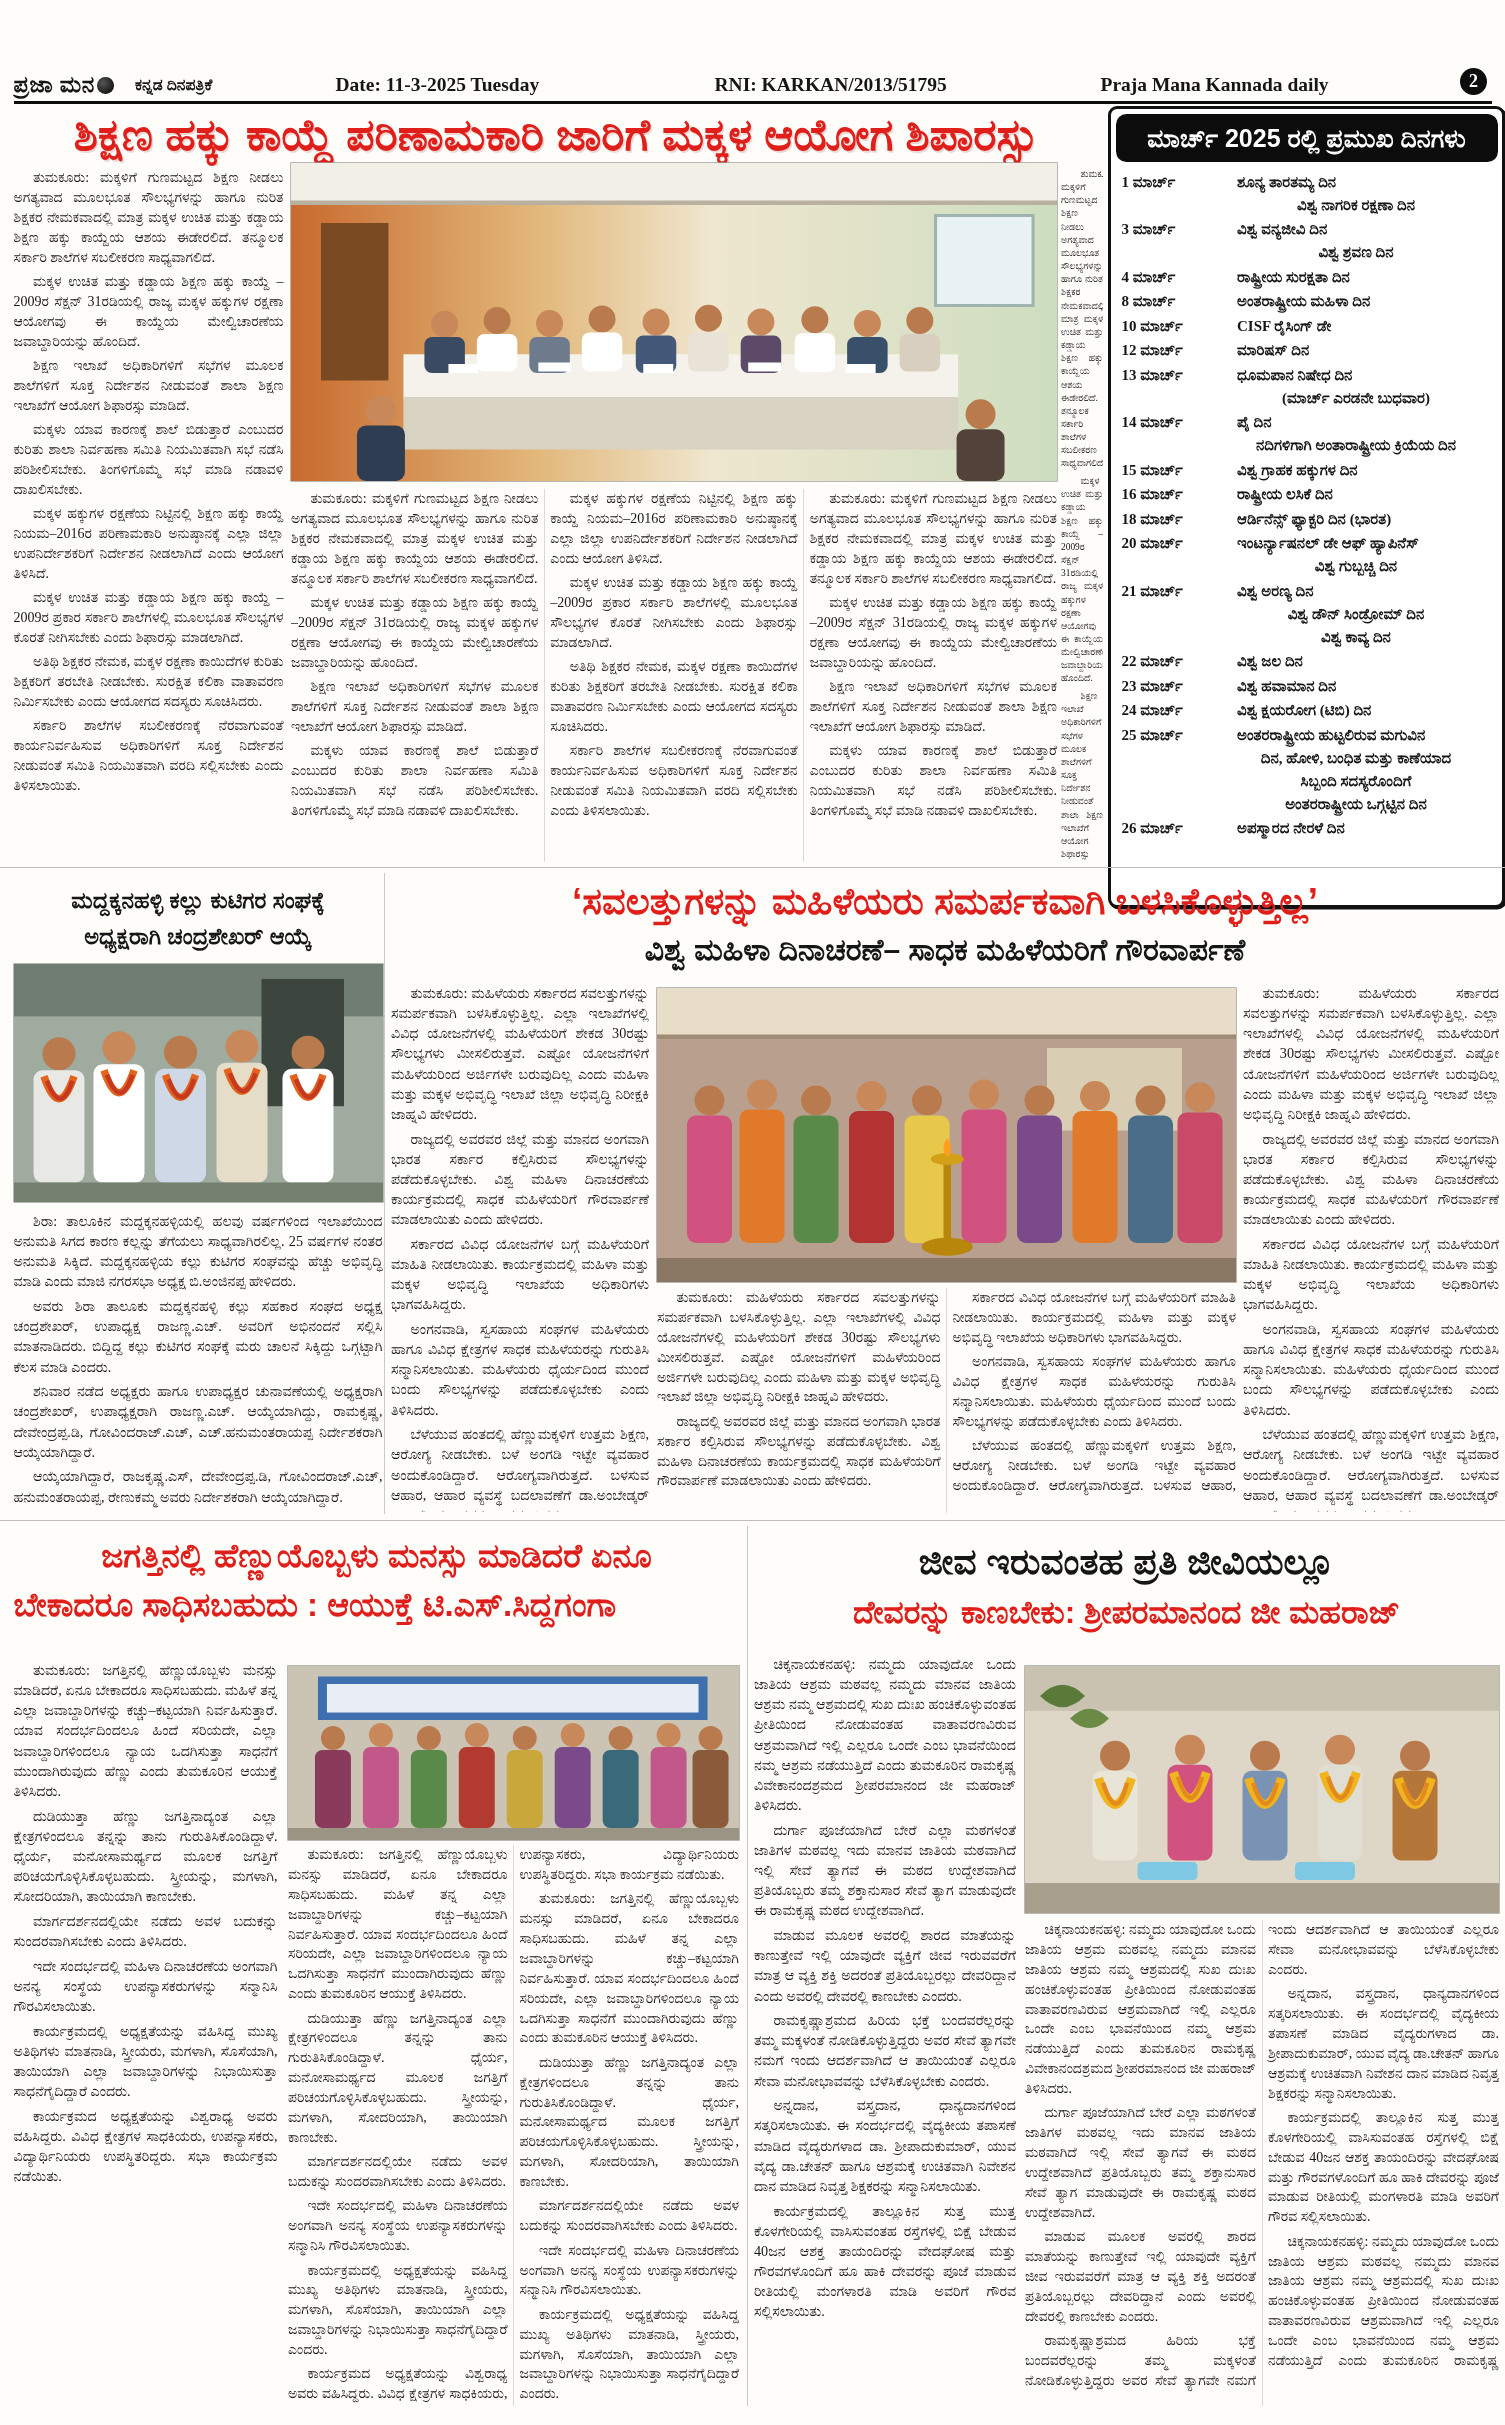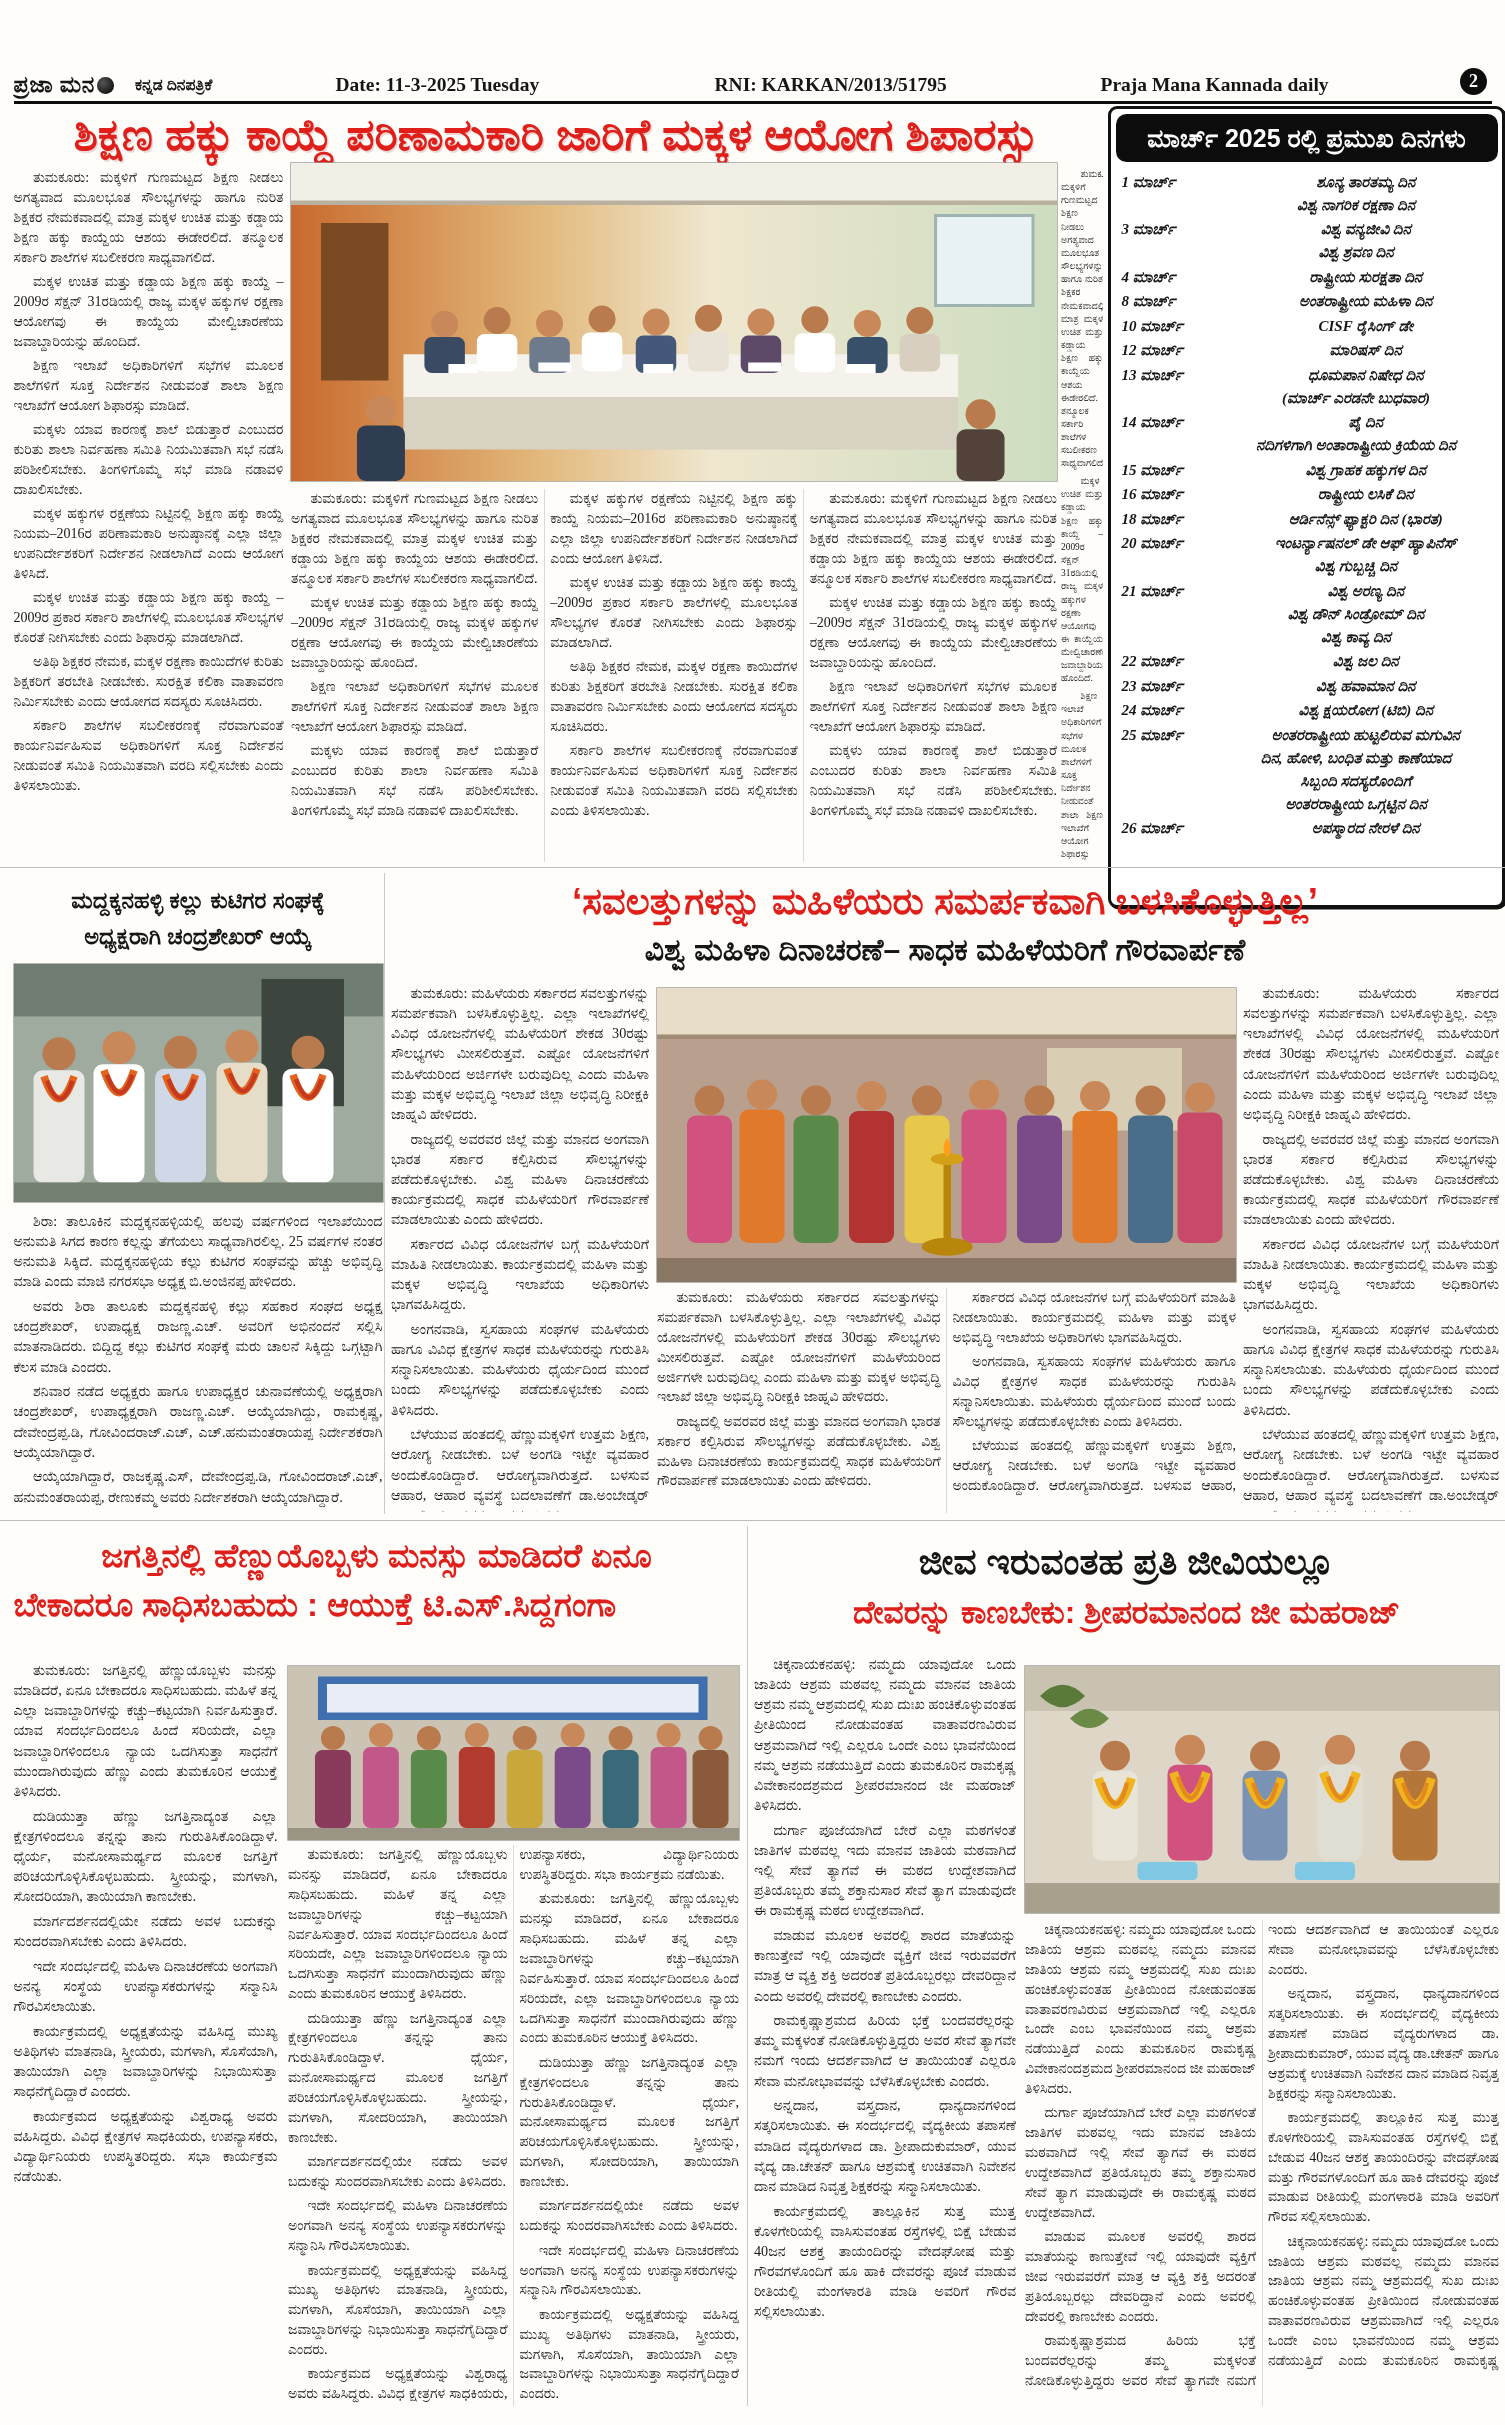--- a/index.html
+++ b/index.html
@@ -24,24 +24,24 @@
                white-space:nowrap;overflow:hidden;text-shadow:1.5px 1.5px 0 rgba(120,0,0,.15);
                font-family:"Liberation Sans","DejaVu Sans",sans-serif;}
   .hl-black,.hl-red{font-family:"Liberation Sans","DejaVu Sans",sans-serif;font-weight:bold;text-align:center;overflow:hidden;}
   
   .daybox{position:absolute;left:1108px;top:106px;width:391px;height:796px;
           border:3px solid #111;border-radius:9px;background:#fff;box-shadow:1.5px 1.5px 0 #111;}
   .daybox-title{margin:4.5px;background:#0c0c0c;color:#fff;border-radius:10.5px;
                 font-size:25px;font-weight:bold;text-align:center;line-height:48px;height:48px;
                 font-family:"Liberation Sans","DejaVu Sans",sans-serif;white-space:nowrap;overflow:hidden;}
   .daylist{padding:4.5px 7.5px 0 10.5px;height:720px;overflow:hidden;}
-  .day-row{display:flex;margin-bottom:1.5px;font-style:italic;}
+  .day-row{display:flex;margin-bottom:1.5px;}
   .day-date{width:96px;font-weight:bold;font-size:15px;line-height:23px;flex:none;}
   .day-events{flex:1;font-weight:bold;font-size:15px;line-height:23px;}
-  .day-events .ev{display:block;text-align:center;padding-left:19.5px;}
+  .day-events .ev{display:block;text-align:left;padding-left:19.5px;}
   .day-events .ev.cont{text-align:center;padding-left:0;}
   
   .body-col{position:absolute;overflow:hidden;text-align:justify;font-size:14px;line-height:1.42;}
   .body-col p{margin:0 0 4.5px 0;text-indent:19.5px;}
   .cols-3{column-count:3;column-gap:12px;column-rule:0.7px solid #d9d9d9;}
   .cols-2{column-count:2;column-gap:12px;column-rule:0.7px solid #d9d9d9;}
   .photo{position:absolute;overflow:hidden;background:#777;box-shadow:0 0 0 0.7px #999;}
   .photo svg{display:block;width:100%;height:100%;}
   .vrule{position:absolute;width:0.7px;background:#c9c9c9;}
   .hrule{position:absolute;height:0.7px;background:#bdbdbd;}

